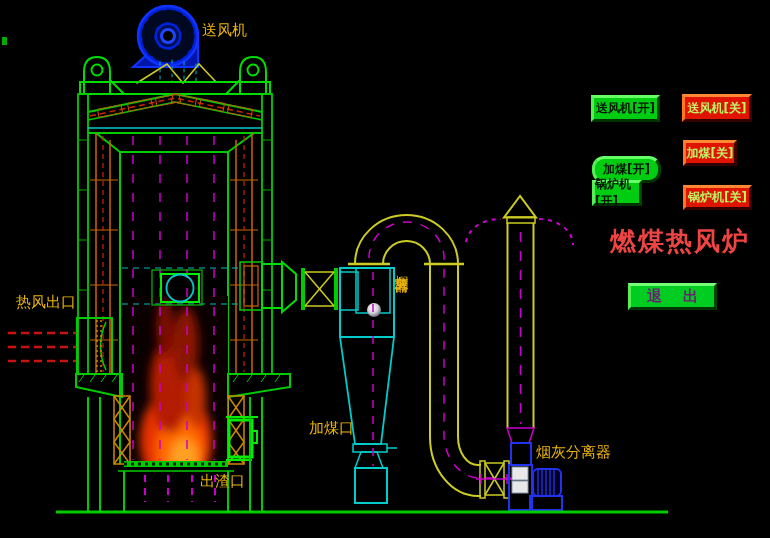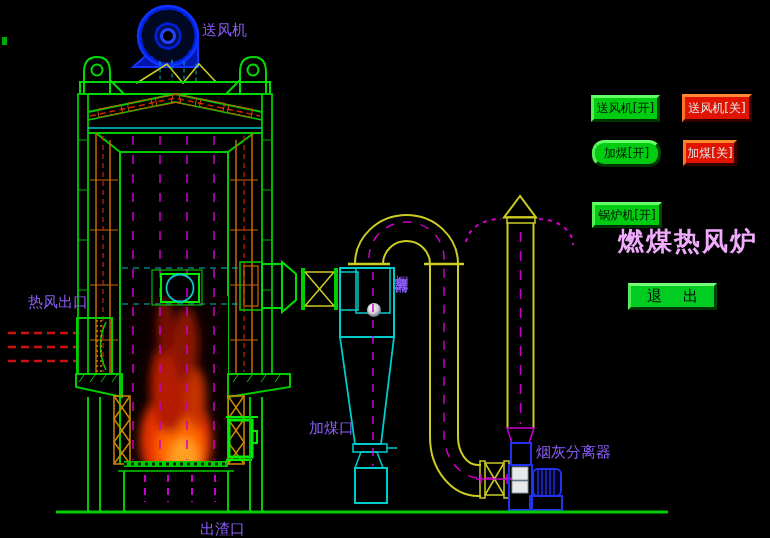--- a/index.html
+++ b/index.html
@@ -1,28 +1,28 @@
 <!DOCTYPE html>
 <html><head>
 <meta charset="utf-8">
 <style>
   html,body{margin:0;padding:0;background:#000;}
   .stage{position:relative;width:770px;height:538px;background:#000;overflow:hidden;
          font-family:"DejaVu Sans","Liberation Sans",sans-serif;}
   .stage svg{position:absolute;left:0;top:0;}
-  .lbl{position:absolute;color:#8b5cf6;font-size:15px;line-height:16px;white-space:nowrap;}
+  .lbl{position:absolute;color:#eab308;font-size:15px;line-height:16px;white-space:nowrap;}
   .lbl.vert{writing-mode:vertical-rl;text-orientation:upright;letter-spacing:1px;}
   .btn{position:absolute;display:flex;align-items:center;justify-content:center;
-       font-size:12px;font-weight:normal;color:#001500;cursor:pointer;box-sizing:border-box;
+       font-size:12px;font-weight:bold;color:#001500;cursor:pointer;box-sizing:border-box;
        border-style:solid;border-width:3px;}
   .btn.green{background:#00cc11;border-color:#66ff66 #004400 #003300 #55ee55;color:#041404;}
-  .btn.red{background:#e01200;border-color:#ff8833 #3d0000 #330000 #ff7722;color:#e5e5e5;}
+  .btn.red{background:#e01200;border-color:#ff8833 #3d0000 #330000 #ff7722;color:#bef264;}
   .btn.exit{background:#00cc22;border-color:#77ff77 #004400 #003300 #55ee55;
-            font-size:15px;letter-spacing:8px;color:#000000;padding-left:8px;}
-  .title{position:absolute;color:#f0abfc;font-size:26px;font-weight:bold;letter-spacing:2px;white-space:nowrap;margin-left:8px;}
+            font-size:15px;letter-spacing:8px;color:#701a75;padding-left:8px;}
+  .title{position:absolute;color:#ef4444;font-size:26px;font-weight:bold;letter-spacing:2px;white-space:nowrap;}
 </style>
 </head>
 <body>
 
 <div class="stage">
 
 <svg width="770" height="538" viewBox="0 0 770 538">
   <defs>
     <filter id="fblur" x="-60%" y="-60%" width="220%" height="220%">
           <feGaussianBlur stdDeviation="5"></feGaussianBlur>
@@ -297,29 +297,30 @@
   <g stroke="#00cc00" stroke-width="2">
     <line x1="88" y1="397" x2="88" y2="512"></line>
         <line x1="100" y1="397" x2="100" y2="512"></line>
     <line x1="250" y1="397" x2="250" y2="512"></line>
         <line x1="262" y1="397" x2="262" y2="512"></line>
     <line x1="56" y1="512" x2="668" y2="512" stroke-width="3"></line>
   </g>
 </svg>
 
 <div class="lbl" style="left:202px;top:22px;">送风机</div>
-<div class="lbl" style="left:28px;top:294px;">热风出口</div>
+<div class="lbl" style="left:16px;top:294px;">热风出口</div>
 <div class="lbl vert" style="left:394px;top:264px;height:90px;font-size:14px;">烟灰分离器</div>
 <div class="lbl" style="left:277px;top:420px;margin-left:32px;">加煤口</div>
-<div class="lbl" style="left:200px;top:473px;margin-top:48px;">出渣口</div>
+<div class="lbl" style="left:200px;top:473px;">出渣口</div>
 <div class="lbl" style="left:536px;top:444px;">烟灰分离器</div>
 
 <div class="btn green" style="left:591px;top:95px;width:69px;height:27px;">送风机[开]</div>
 <div class="btn red" style="left:682px;top:94px;width:70px;height:28px;">送风机[关]</div>
-<div class="btn green" style="left:592px;top:140px;width:69px;height:27px;border-radius:12px;">加煤[开]</div>
+<div class="btn green" style="left:592px;top:156px;width:69px;height:27px;border-radius:12px;">加煤[开]</div>
 <div class="btn red" style="left:683px;top:140px;width:54px;height:26px;">加煤[关]</div>
-<div class="btn green" style="left:592px;top:202px;width:70px;height:26px;">锅炉机[开]</div>
+<div class="btn green" style="left:592px;top:180px;width:50px;height:26px;">锅炉机[开]</div>
+<div class="btn red" style="left:683px;top:185px;width:69px;height:25px;">锅炉机[关]</div>
 
 <div class="title" style="left:610px;top:224px;">燃煤热风炉</div>
 
 <div class="btn exit" style="left:628px;top:283px;width:89px;height:27px;">退 出</div>
 
 </div>
 
 </body></html>

